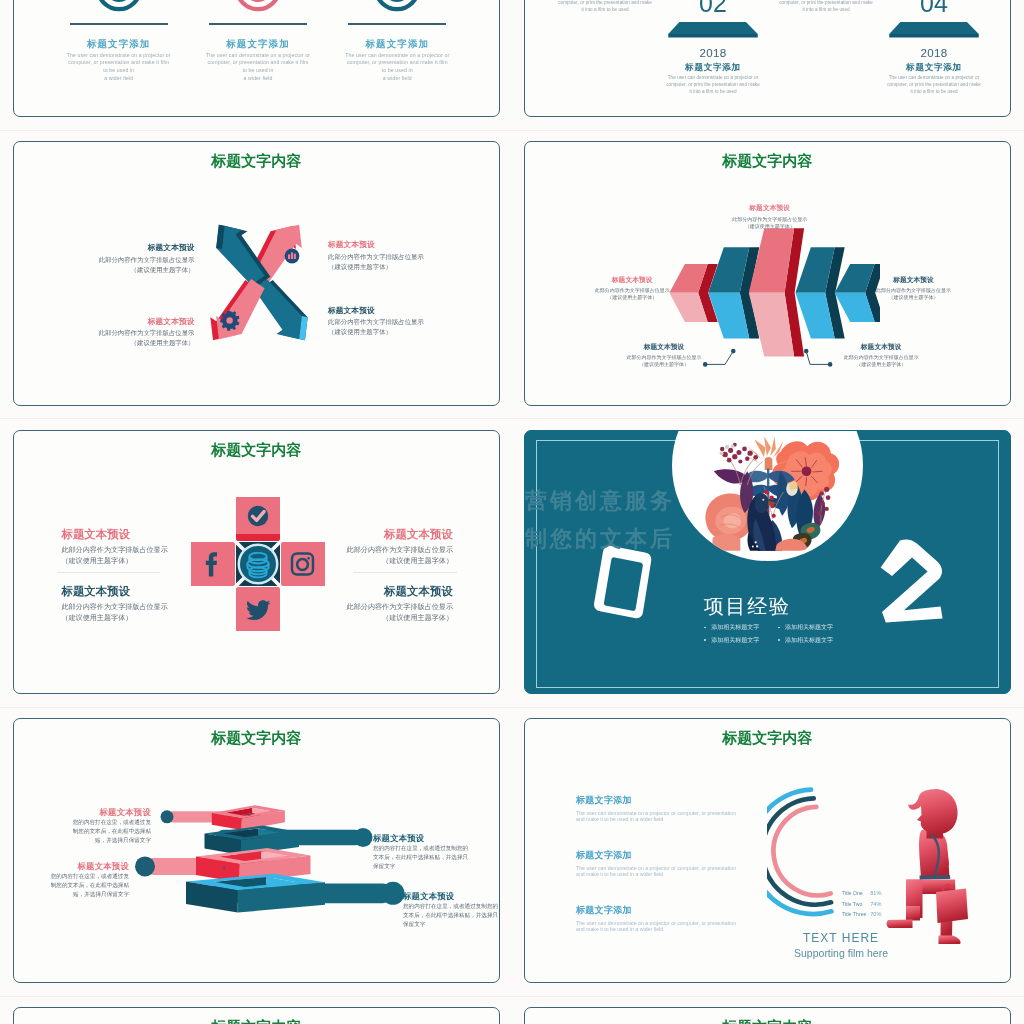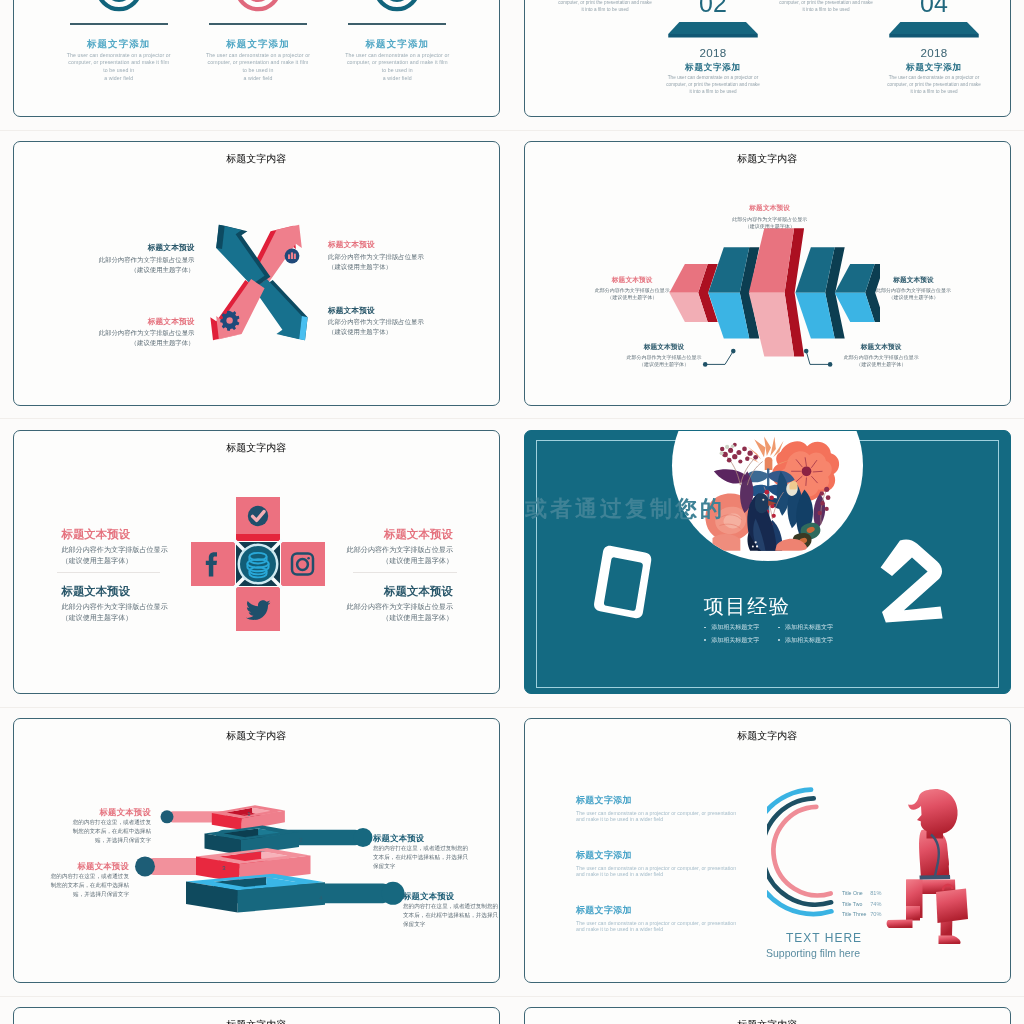--- a/index.html
+++ b/index.html
@@ -6,26 +6,26 @@
   html,body{margin:0;padding:0;}
   body{width:1024px;height:1024px;background:#fcfbfa;overflow:hidden;
        font-family:"Liberation Sans",sans-serif;}
   .page{position:relative;width:1024px;height:1024px;background:#fcfbfa;overflow:hidden;}
   .rowsep{position:absolute;left:0;width:1024px;height:1px;background:#f1eeeb;}
   .slide{position:absolute;border:1.3px solid #3d6675;border-radius:7px;background:#fdfdfc;
          overflow:hidden;box-sizing:border-box;}
   .slide.L{left:13px;width:486.5px;}
   .slide.R{left:524px;width:486.5px;}
   .abs{position:absolute;}
-  .ctr{text-align:left;}
+  .ctr{text-align:center;}
   svg{display:block;}
 
   
-  .sl-title{position:absolute;left:0;width:100%;text-align:center;color:#000000;
-            font-weight:400;font-size:10px;letter-spacing:0px;}
+  .sl-title{position:absolute;left:0;width:100%;text-align:center;color:#15803d;
+            font-weight:700;font-size:15px;letter-spacing:0px;}
 
   
   .s1t{text-align:center;color:#54a9c6;font-weight:700;font-size:9.5px;letter-spacing:1.1px;}
   .s1b{text-align:center;color:#9cacb5;font-size:5.2px;letter-spacing:.1px;white-space:nowrap;}
 
   
   .s2num{text-align:center;color:#21687e;font-size:25px;letter-spacing:0px;font-weight:400;}
   .s2year{text-align:center;color:#3a6372;font-size:11.6px;letter-spacing:.3px;}
   .s2t{text-align:center;color:#2d7389;font-weight:700;font-size:8.6px;letter-spacing:.7px;}
   .s2b{text-align:center;color:#93a2ab;font-size:4.6px;letter-spacing:.05px;white-space:nowrap;}
@@ -498,21 +498,22 @@
   <div class="abs s6b" style="left:252.9px;top:192.8px;width:90px;">
     <span class="bdot"></span><span>添加相关标题文字</span>
   </div>
   <div class="abs s6b" style="left:179.3px;top:205.5px;width:90px;">
     <span class="bdot"></span><span>添加相关标题文字</span>
   </div>
   <div class="abs s6b" style="left:252.9px;top:205.5px;width:90px;">
     <span class="bdot"></span><span>添加相关标题文字</span>
   </div>
   <div class="wm" style="left:0.0px;top:55.3px;width:300px;">
-   <div class="wmline" style="margin-top:8px;">或者通过复制您的</div>
+   <div class="wmline">营销创意服务</div>
+   <div class="wmline" style="margin-top:8px;">制您的文本后</div>
   </div>
 </div>
 <div class="slide L" style="top:718.4px;height:264.7px;">
   <div class="sl-title" style="top:10.0px;">标题文字内容</div>
   <svg class="abs" style="left:0px;top:0px;" width="487" height="265" viewBox="0 0 487 265">
     <rect x="153.0" y="92.2" width="114.0" height="11.3" rx="5.7" fill="#f2919c"></rect>
     <circle cx="153.0" cy="97.8" r="6.5" fill="#1d5d76"></circle>
     <rect x="202.0" y="110.7" width="147.0" height="15.6" rx="7.8" fill="#17687f"></rect>
     <circle cx="349.0" cy="118.5" r="9.5" fill="#17687f"></circle>
     <rect x="131.0" y="138.9" width="136.0" height="17.0" rx="8.5" fill="#f2919c"></rect>

